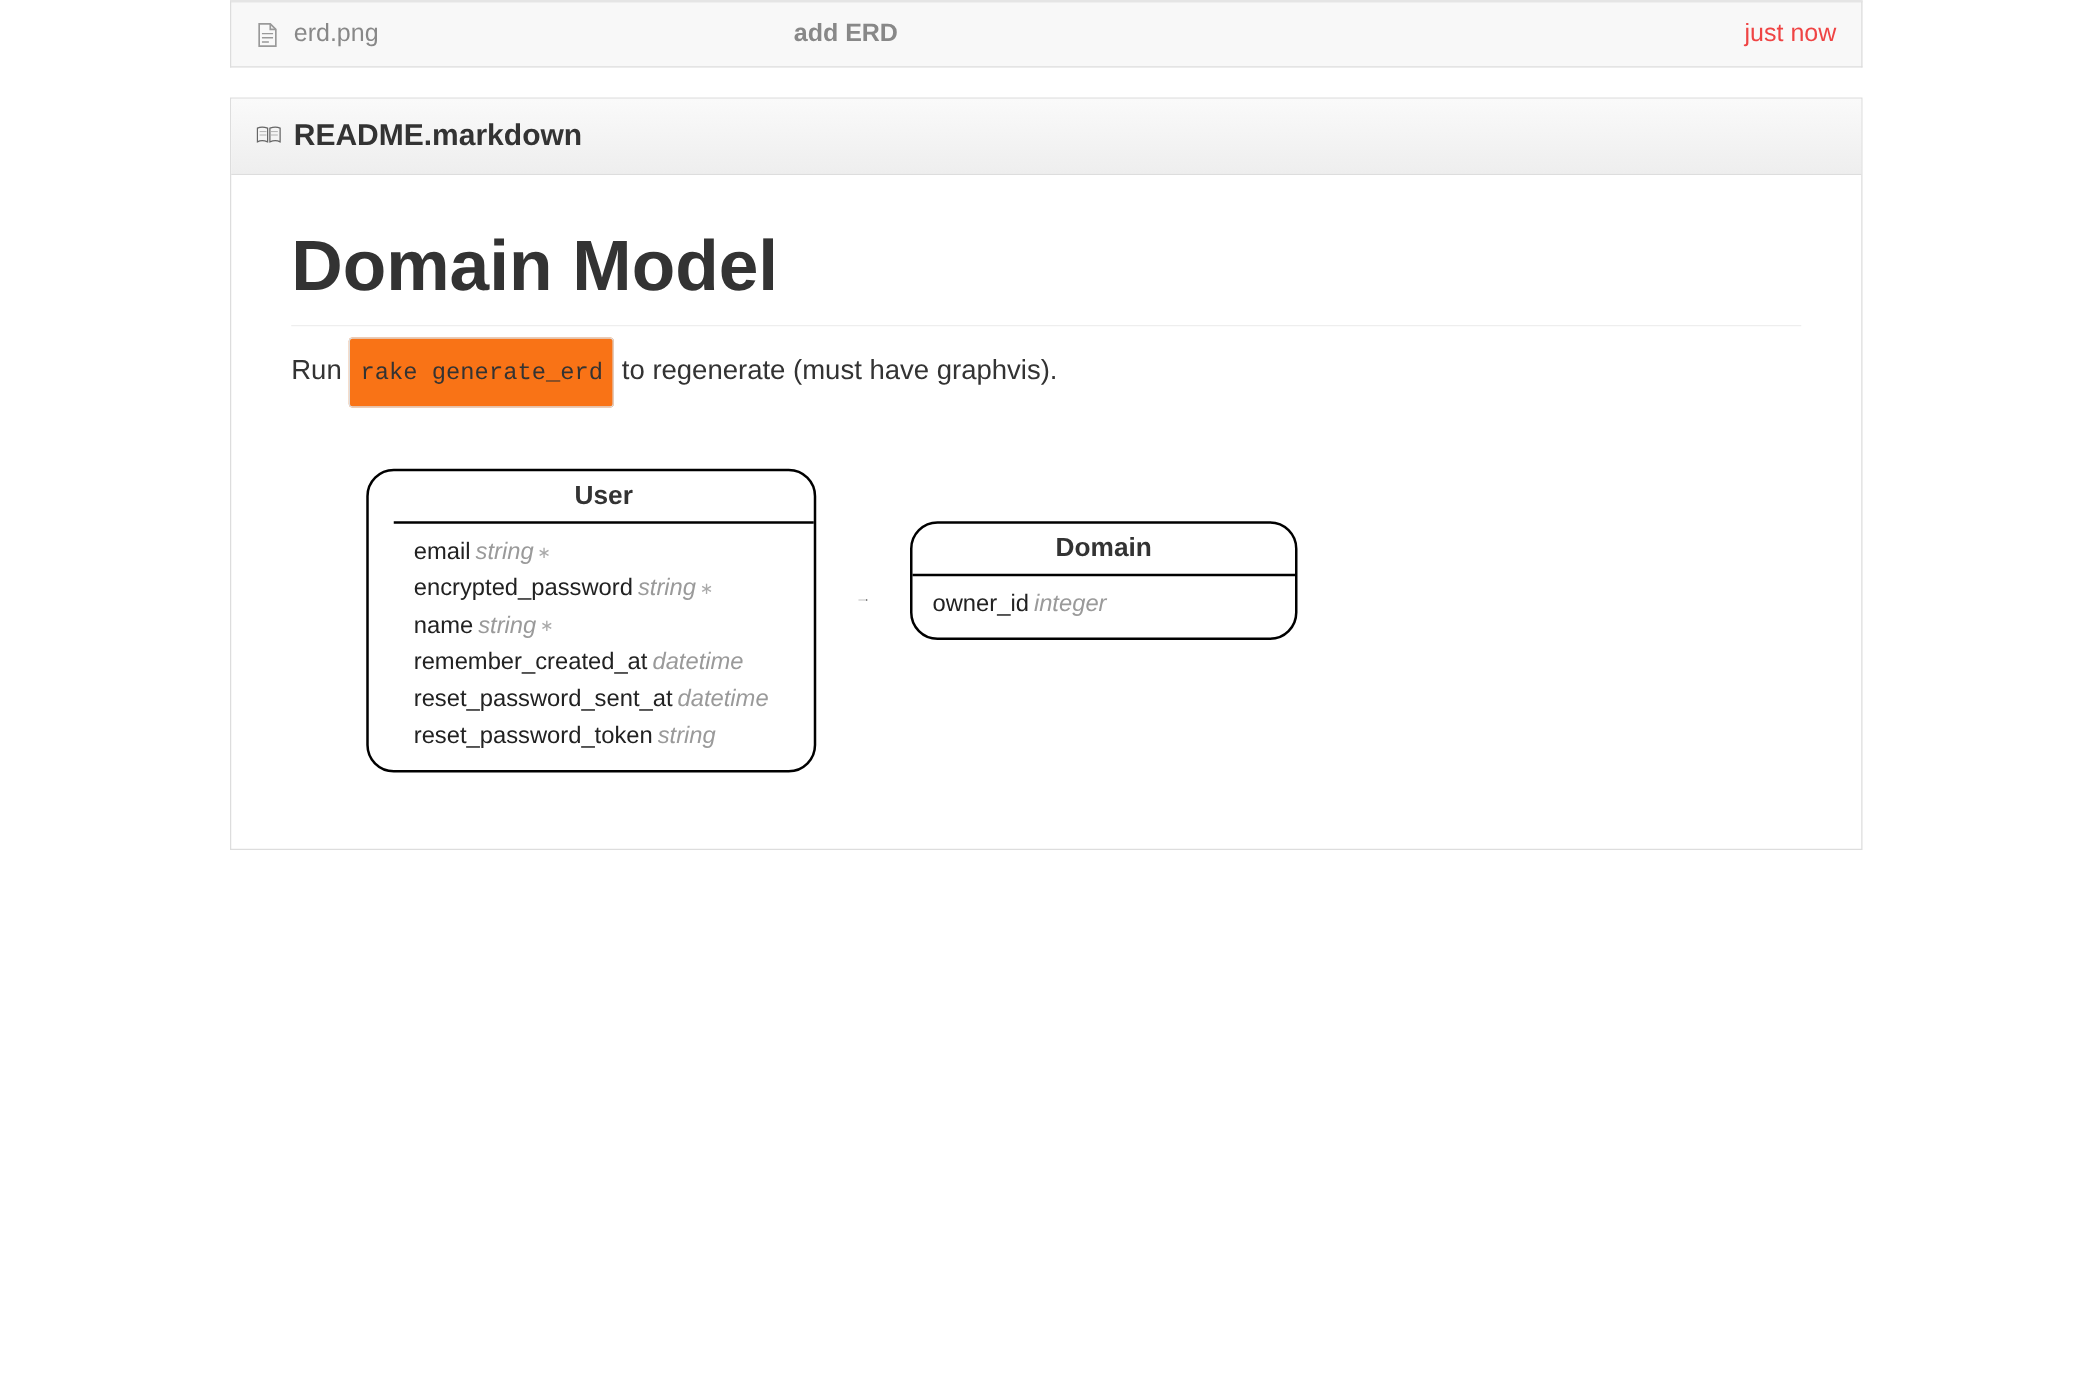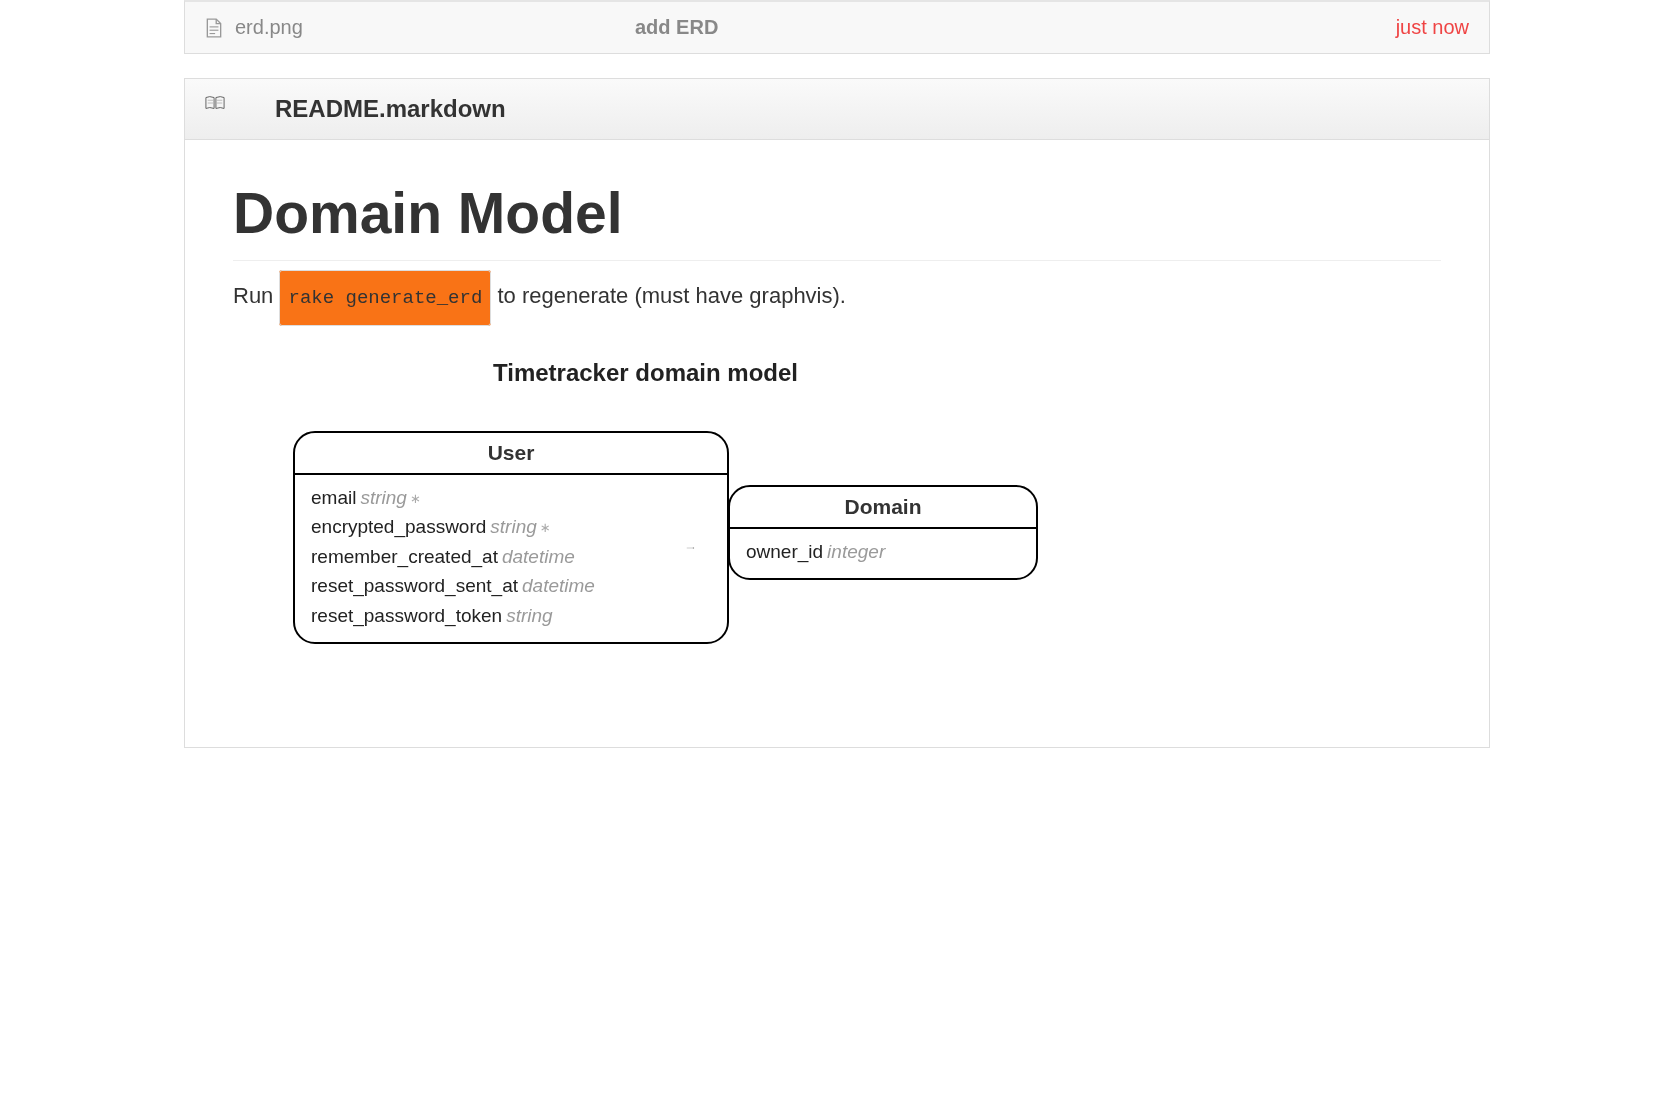--- a/index.html
+++ b/index.html
@@ -51,22 +51,21 @@
   
   .readme-panel {
     border: 1px solid #ddd;
     background: #fff;
   }
   .readme-header {
     background: linear-gradient(#fafafa, #eee);
     border-bottom: 1px solid #ddd;
     padding: 16px 20px;
     display: flex;
-    align-items: flex-start;
-    gap: 40px;
+    align-items: center;
   }
   .readme-header .book-icon {
     width: 20px;
     height: 18px;
     margin-right: 10px;
     flex-shrink: 0;
   }
   .readme-header .readme-title {
     font-size: 24px;
     font-weight: 700;
@@ -141,22 +140,23 @@
     margin-left: 4px;
   }
   .attr .dot {
     color: #aaa;
     margin-left: 3px;
     font-size: 13px;
     vertical-align: middle;
   }
   .entity.user {
     left: 0;
-    top: 4px;
-    width: 436px;
+    top: 16px;
+    width: 360px;
+    padding-left: 20px;
   }
   .entity.account {
     left: 435px;
     top: 58px;
     width: 310px;
   }
   .arrow {
     position: absolute;
     left: 360px;
     top: 120px;
@@ -200,28 +200,28 @@
       <span class="readme-title">README.markdown</span>
     </div>
 
     <div class="readme-body">
       <h1>Domain Model</h1>
       <p>
         <span>Run </span><code>rake generate_erd</code><span> to regenerate (must have graphvis).</span>
       </p>
 
       <div class="erd-wrap">
-        <div class="erd-title">Timetracker domain model</div>
         <div class="erd-row">
 
           <div class="entity user">
             <div class="entity-title">User</div>
             <div class="entity-body">
               <div class="attr"><span>email</span><span class="type">string</span><span class="dot">∗</span></div>
               <div class="attr"><span>encrypted_password</span><span class="type">string</span><span class="dot">∗</span></div>
+              <div class="attr"><span>name</span><span class="type">string</span><span class="dot">∗</span></div>
               <div class="attr"><span>remember_created_at</span><span class="type">datetime</span><span class="dot"></span></div>
               <div class="attr"><span>reset_password_sent_at</span><span class="type">datetime</span><span class="dot"></span></div>
               <div class="attr"><span>reset_password_token</span><span class="type">string</span><span class="dot"></span></div>
             </div>
           </div>
 
           <svg class="arrow" width="75" height="20" viewBox="0 0 75 20">
             <line x1="0" y1="10" x2="62" y2="10" stroke="#000" stroke-width="2"></line>
             <polygon points="62,4 75,10 62,16" fill="#000"></polygon>
           </svg>

